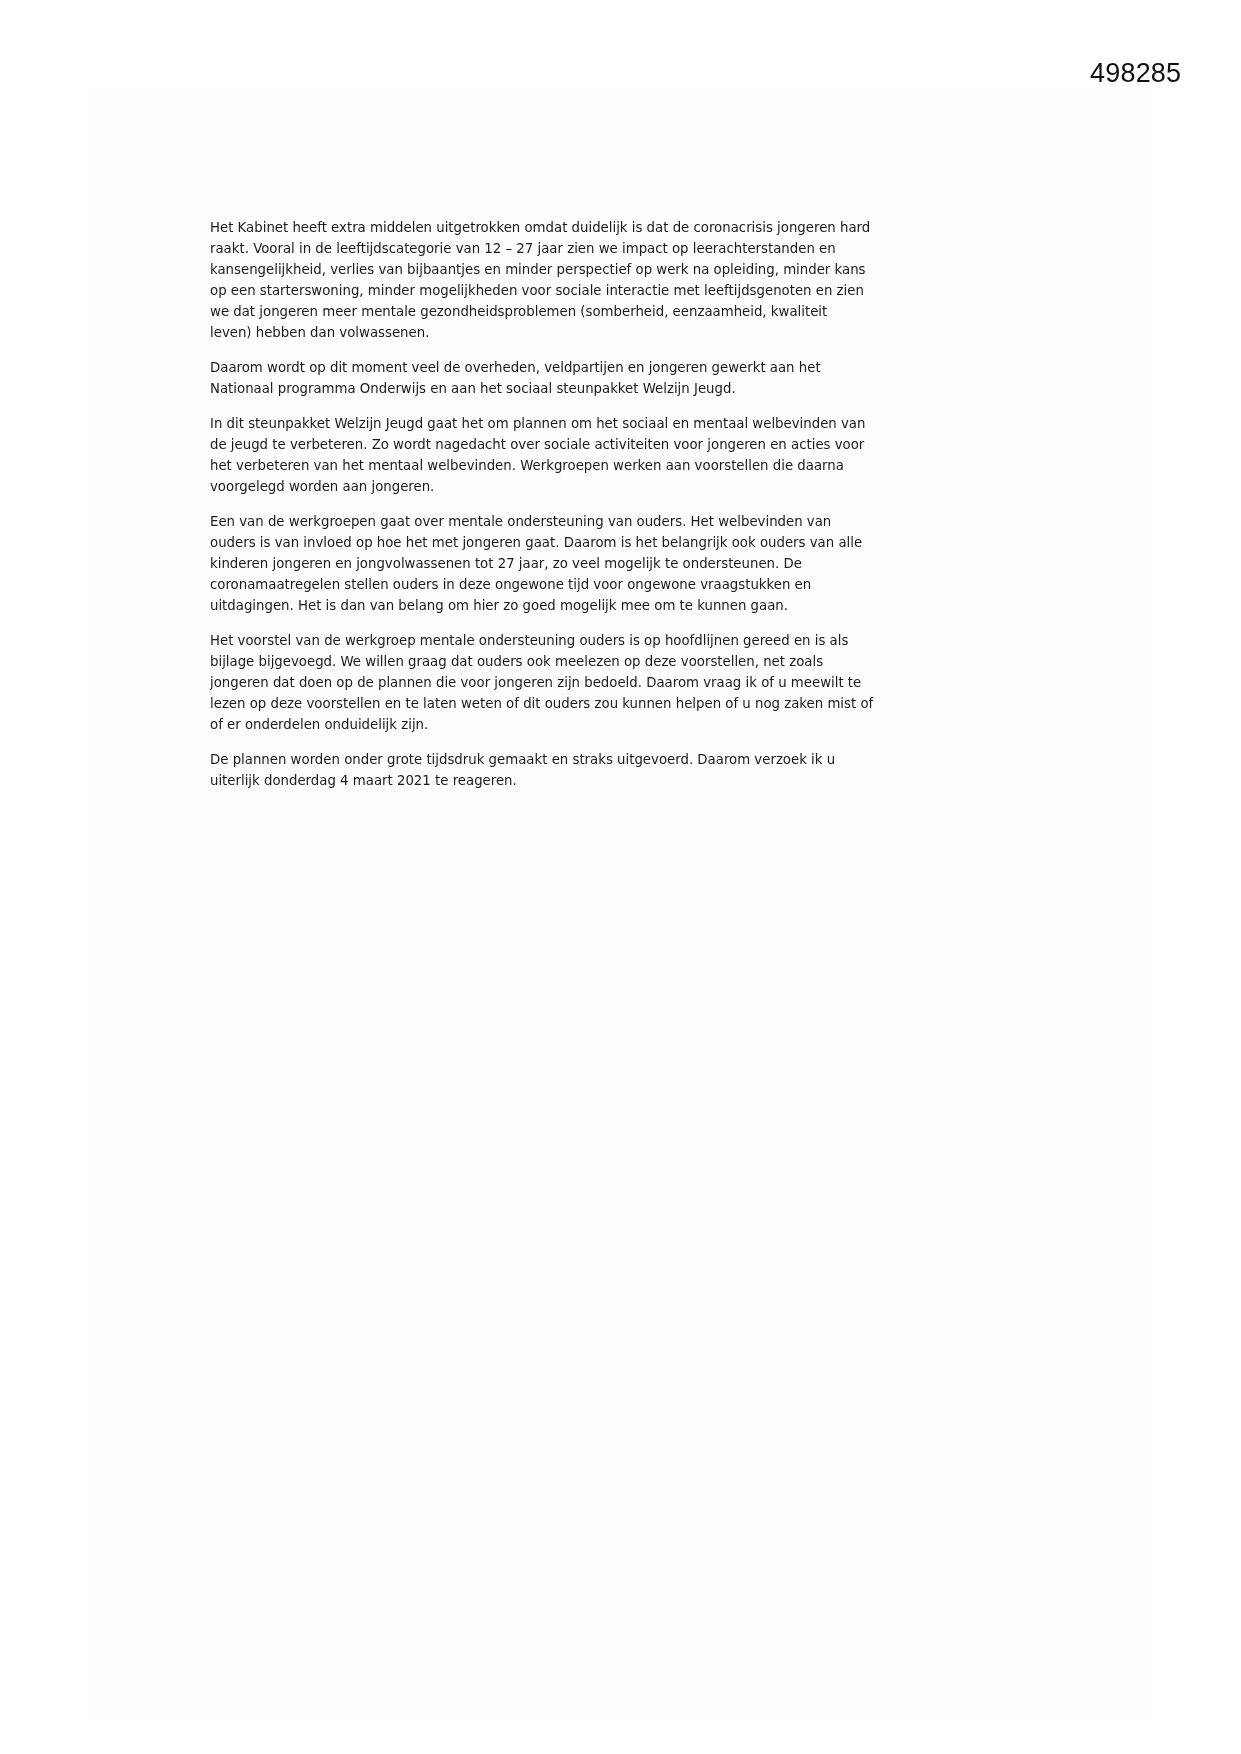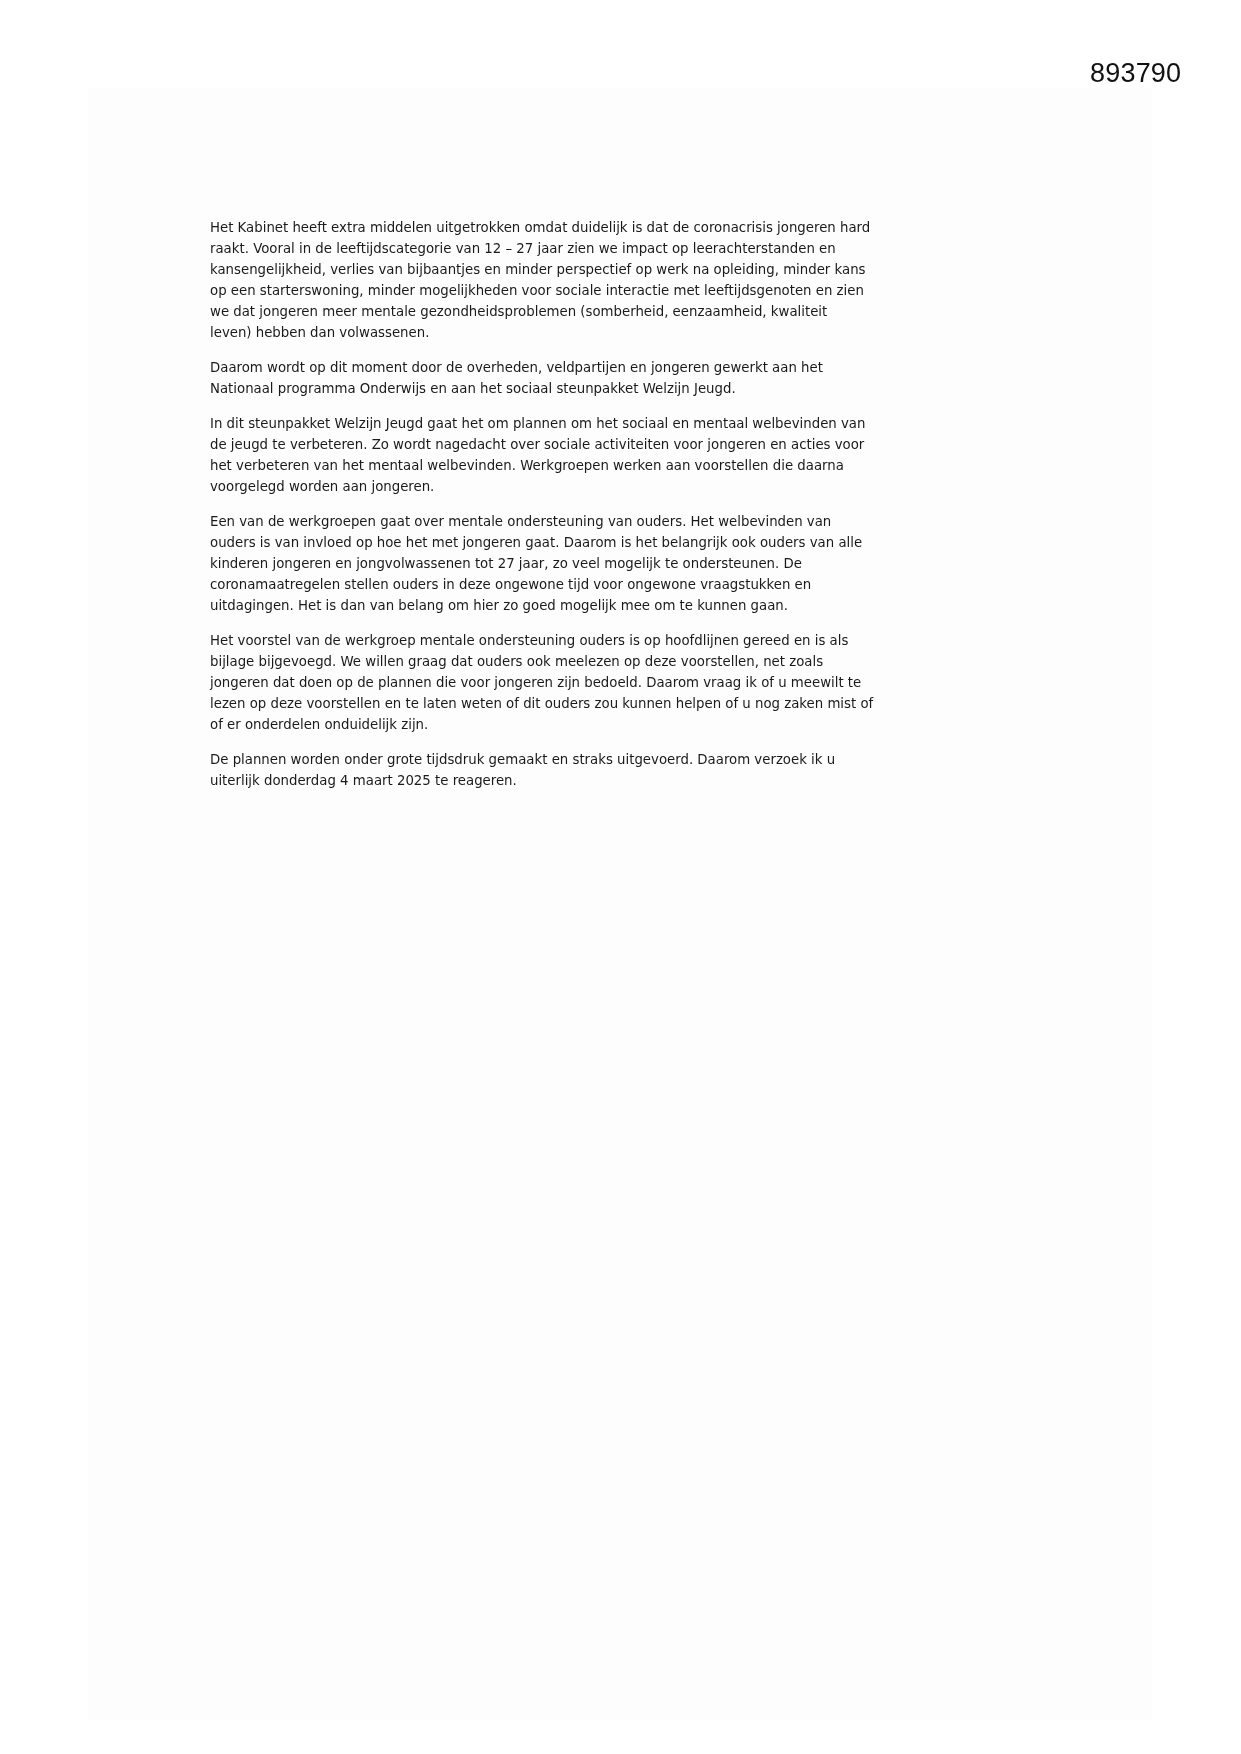--- a/index.html
+++ b/index.html
@@ -43,40 +43,40 @@
     .body-text p {
       margin: 0 0 14px 0;
       white-space: pre-line;
     }
   </style>
 </head>
 <body>
 
 <div class="page-shade"></div>
 
-<div class="doc-number">893790</div>
+<div class="doc-number">498285</div>
 
 <div class="body-text">
   <p>Het Kabinet heeft extra middelen uitgetrokken omdat duidelijk is dat de coronacrisis jongeren hard
 raakt. Vooral in de leeftijdscategorie van 12 – 27 jaar zien we impact op leerachterstanden en
 kansengelijkheid, verlies van bijbaantjes en minder perspectief op werk na opleiding, minder kans
 op een starterswoning, minder mogelijkheden voor sociale interactie met leeftijdsgenoten en zien
 we dat  jongeren meer mentale gezondheidsproblemen (somberheid, eenzaamheid, kwaliteit
 leven) hebben dan volwassenen.</p>
-  <p>Daarom wordt op dit moment door de overheden, veldpartijen en jongeren gewerkt aan het
+  <p>Daarom wordt op dit moment veel de overheden, veldpartijen en jongeren gewerkt aan het
 Nationaal programma Onderwijs en aan het sociaal steunpakket Welzijn Jeugd.</p>
   <p>In dit steunpakket Welzijn Jeugd gaat het om plannen om het sociaal en mentaal welbevinden van
 de jeugd te verbeteren. Zo wordt nagedacht over sociale activiteiten voor jongeren en acties voor
 het verbeteren van het mentaal welbevinden. Werkgroepen werken aan voorstellen die daarna
 voorgelegd worden aan jongeren.</p>
   <p>Een van de werkgroepen gaat over mentale ondersteuning van ouders. Het welbevinden van
 ouders is van invloed op hoe het met jongeren gaat. Daarom is het belangrijk ook ouders van alle
 kinderen jongeren en jongvolwassenen tot 27 jaar, zo veel mogelijk te ondersteunen. De
 coronamaatregelen stellen ouders in deze ongewone tijd voor ongewone vraagstukken en
 uitdagingen. Het is dan van belang om hier zo goed mogelijk mee om te kunnen gaan.</p>
   <p>Het voorstel van de werkgroep mentale ondersteuning ouders is op hoofdlijnen gereed en is als
 bijlage bijgevoegd. We willen graag dat ouders ook meelezen op deze voorstellen, net zoals
 jongeren dat doen op de plannen die voor jongeren zijn bedoeld. Daarom vraag ik of u meewilt  te
 lezen op deze voorstellen en te laten weten of dit ouders zou kunnen helpen of u nog zaken mist of
 of er onderdelen onduidelijk zijn.</p>
   <p>De plannen worden onder grote tijdsdruk gemaakt en straks uitgevoerd. Daarom verzoek ik u
-uiterlijk donderdag 4 maart 2025 te reageren.</p>
+uiterlijk donderdag 4 maart 2021 te reageren.</p>
 </div>
 
 </body></html>

